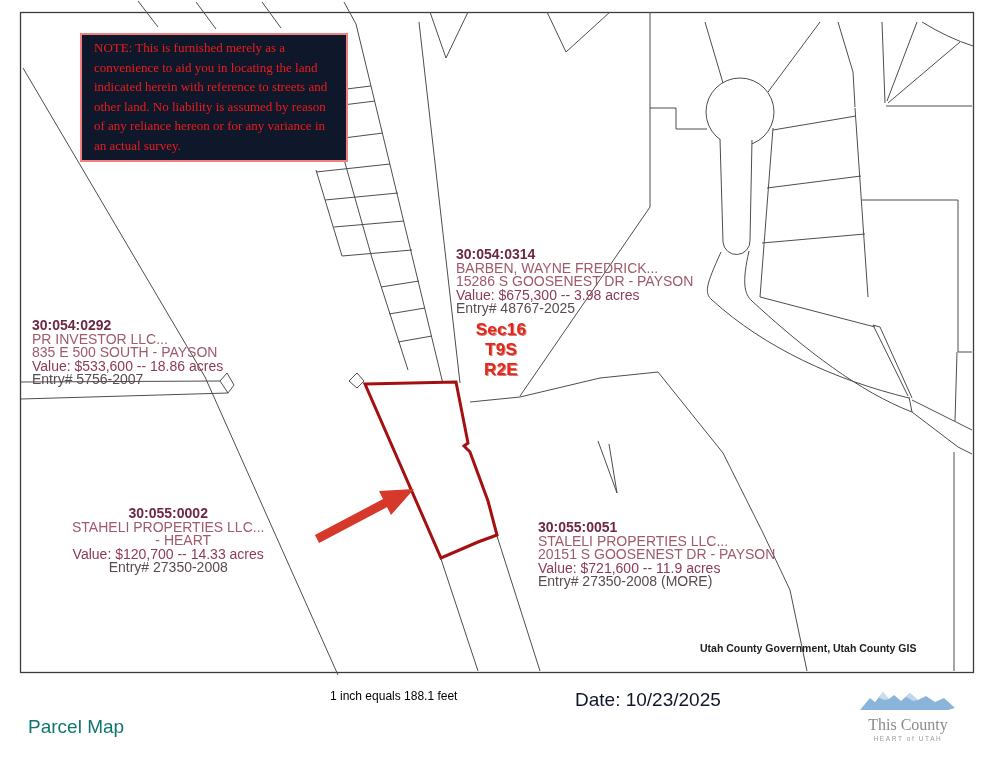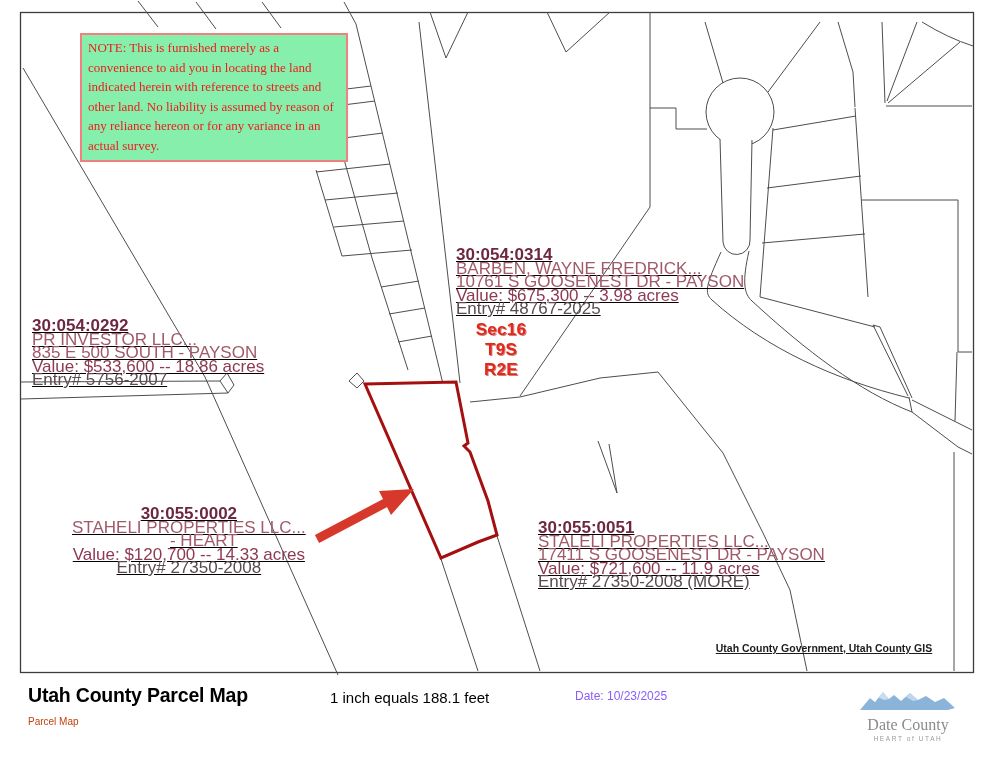--- a/index.html
+++ b/index.html
@@ -1,42 +1,42 @@
 <!DOCTYPE html>
 <html><head>
 <meta charset="utf-8">
 <style>
   html,body{margin:0;padding:0;background:#ffffff;}
   #page{position:relative;width:994px;height:768px;background:#ffffff;overflow:hidden;
         font-family:"Liberation Sans",sans-serif;}
   #map-svg{position:absolute;left:0;top:0;}
   .abs{position:absolute;}
   
-  .note-box{left:80px;top:33px;width:268px;height:129px;background:#86efac;
-    border:2px solid #f28080;box-sizing:border-box;padding:3px 6px;
+  .note-box{left:80px;top:33px;width:268px;height:129px;background:#0f172a;
+    border:2px solid #f28080;box-sizing:border-box;padding:3px 12px;
     font-family:"Liberation Serif",serif;font-size:13px;line-height:19.5px;color:#ee1c1c;z-index:5;}
   
-  .plabel{z-index:4;font-size:17px;line-height:13.5px;white-space:nowrap;text-decoration:underline;}
+  .plabel{z-index:4;font-size:14px;line-height:13.5px;white-space:nowrap;}
   .plabel .pid{font-weight:bold;color:#6e2742;}
   .plabel .pown,.plabel .padr{color:#a05a6a;}
   .plabel .pval{color:#8d3a52;}
   .plabel .pent{color:#5a4b50;}
   .plabel .indent{padding-left:30px;}
   
   .section-label{left:470px;top:320px;width:62px;text-align:center;z-index:4;
     font-weight:bold;font-size:17px;line-height:20px;color:#e22818;
     text-shadow:1.1px 1.1px 0 rgba(176,16,16,.55);letter-spacing:.3px;}
   
-  .attribution{left:700px;top:642px;width:248px;text-align:center;z-index:4;
-    font-size:10.5px;font-weight:600;color:#1c1c1c;text-decoration:underline;}
+  .attribution{left:700px;top:642px;width:248px;text-align:left;z-index:4;
+    font-size:10.5px;font-weight:600;color:#1c1c1c;}
   
   .f-title{left:28px;top:684px;font-size:19.5px;font-weight:bold;color:#000;letter-spacing:-.2px;}
-  .f-sub{left:28px;top:716px;font-size:10px;color:#c2410c;}
-  .f-scale{left:330px;top:689px;font-size:15px;color:#000;}
-  .f-date{left:575px;top:689px;font-size:12px;color:#8b5cf6;}
+  .f-sub{left:28px;top:716px;font-size:19px;color:#0f766e;}
+  .f-scale{left:330px;top:689px;font-size:12px;color:#000;}
+  .f-date{left:575px;top:689px;font-size:19px;color:#0f172a;}
   .f-disc{left:330px;top:710px;width:356px;font-size:9.5px;line-height:12px;color:#111;text-align:justify;}
   
   .logo{left:856px;top:688px;width:104px;text-align:center;}
   .logo .lname{font-family:"Liberation Serif",serif;font-size:16px;color:#8b8b89;line-height:16px;margin-top:1px;}
   .logo .ltag{font-size:6.5px;letter-spacing:1.6px;color:#9b9b99;margin-top:2px;}
 </style>
 </head>
 <body>
 
 <div id="page">
@@ -87,21 +87,21 @@
     </g>
   </svg>
 
   <div class="abs note-box">
     <span>NOTE: This is furnished merely as a convenience to aid you in locating the land indicated herein with reference to streets and other land.  No liability is assumed by reason of any reliance hereon or for any variance in an actual survey.</span>
   </div>
 
   <div class="abs plabel" style="left:456px;top:248px;">
     <div class="pid">30:054:0314</div>
     <div class="pown">BARBEN, WAYNE FREDRICK...</div>
-    <div class="padr">10761 S GOOSENEST DR - PAYSON</div>
+    <div class="padr">15286 S GOOSENEST DR - PAYSON</div>
     <div class="pval">Value: $675,300 -- 3.98 acres</div>
     <div class="pent">Entry# 48767-2025</div>
   </div>
 
   <div class="abs plabel" style="left:22px;top:319px;margin-left:10px;">
     <div class="pid">30:054:0292</div>
     <div class="pown">PR INVESTOR LLC...</div>
     <div class="padr">835 E 500 SOUTH  - PAYSON</div>
     <div class="pval">Value: $533,600 -- 18.86 acres</div>
     <div class="pent">Entry# 5756-2007</div>
@@ -111,41 +111,40 @@
     <div class="pid">30:055:0002</div>
     <div class="pown">STAHELI PROPERTIES LLC...</div>
     <div class="padr indent">- HEART</div>
     <div class="pval">Value: $120,700 -- 14.33 acres</div>
     <div class="pent">Entry# 27350-2008</div>
   </div>
 
   <div class="abs plabel" style="left:538px;top:521px;">
     <div class="pid">30:055:0051</div>
     <div class="pown">STALELI PROPERTIES LLC...</div>
-    <div class="padr">17411 S GOOSENEST DR - PAYSON</div>
+    <div class="padr">20151 S GOOSENEST DR - PAYSON</div>
     <div class="pval">Value: $721,600 -- 11.9 acres</div>
     <div class="pent">Entry# 27350-2008 (MORE)</div>
   </div>
 
   <div class="abs section-label">
     <div>Sec16</div>
     <div>T9S</div>
     <div>R2E</div>
   </div>
 
   <div class="abs attribution">Utah County Government, Utah County GIS</div>
 
-  <div class="abs f-title">Utah County Parcel Map</div>
   <div class="abs f-sub">Parcel Map</div>
   <div class="abs f-scale">1 inch equals 188.1 feet</div>
   <div class="abs f-date">Date: 10/23/2025</div>
 
   <div class="abs logo">
     <svg width="100" height="24" viewBox="0 0 100 24">
       <path d="M2,22 L12,10 L17,14 L25,4 L31,11 L36,7 L43,13 L52,5 L60,12 L68,8 L77,14 L86,10 L97,20 L90,22 Z" fill="#8ab4da"></path>
       <path d="M12,10 L17,14 L25,4 L31,11 L26,12 L20,9 Z" fill="#ffffff" opacity="0.55"></path>
       <path d="M52,5 L60,12 L55,13 L48,9 Z" fill="#ffffff" opacity="0.45"></path>
     </svg>
-    <div class="lname">Date County</div>
+    <div class="lname">This County</div>
     <div class="ltag">HEART of UTAH</div>
   </div>
 
 </div>
 
 </body></html>

